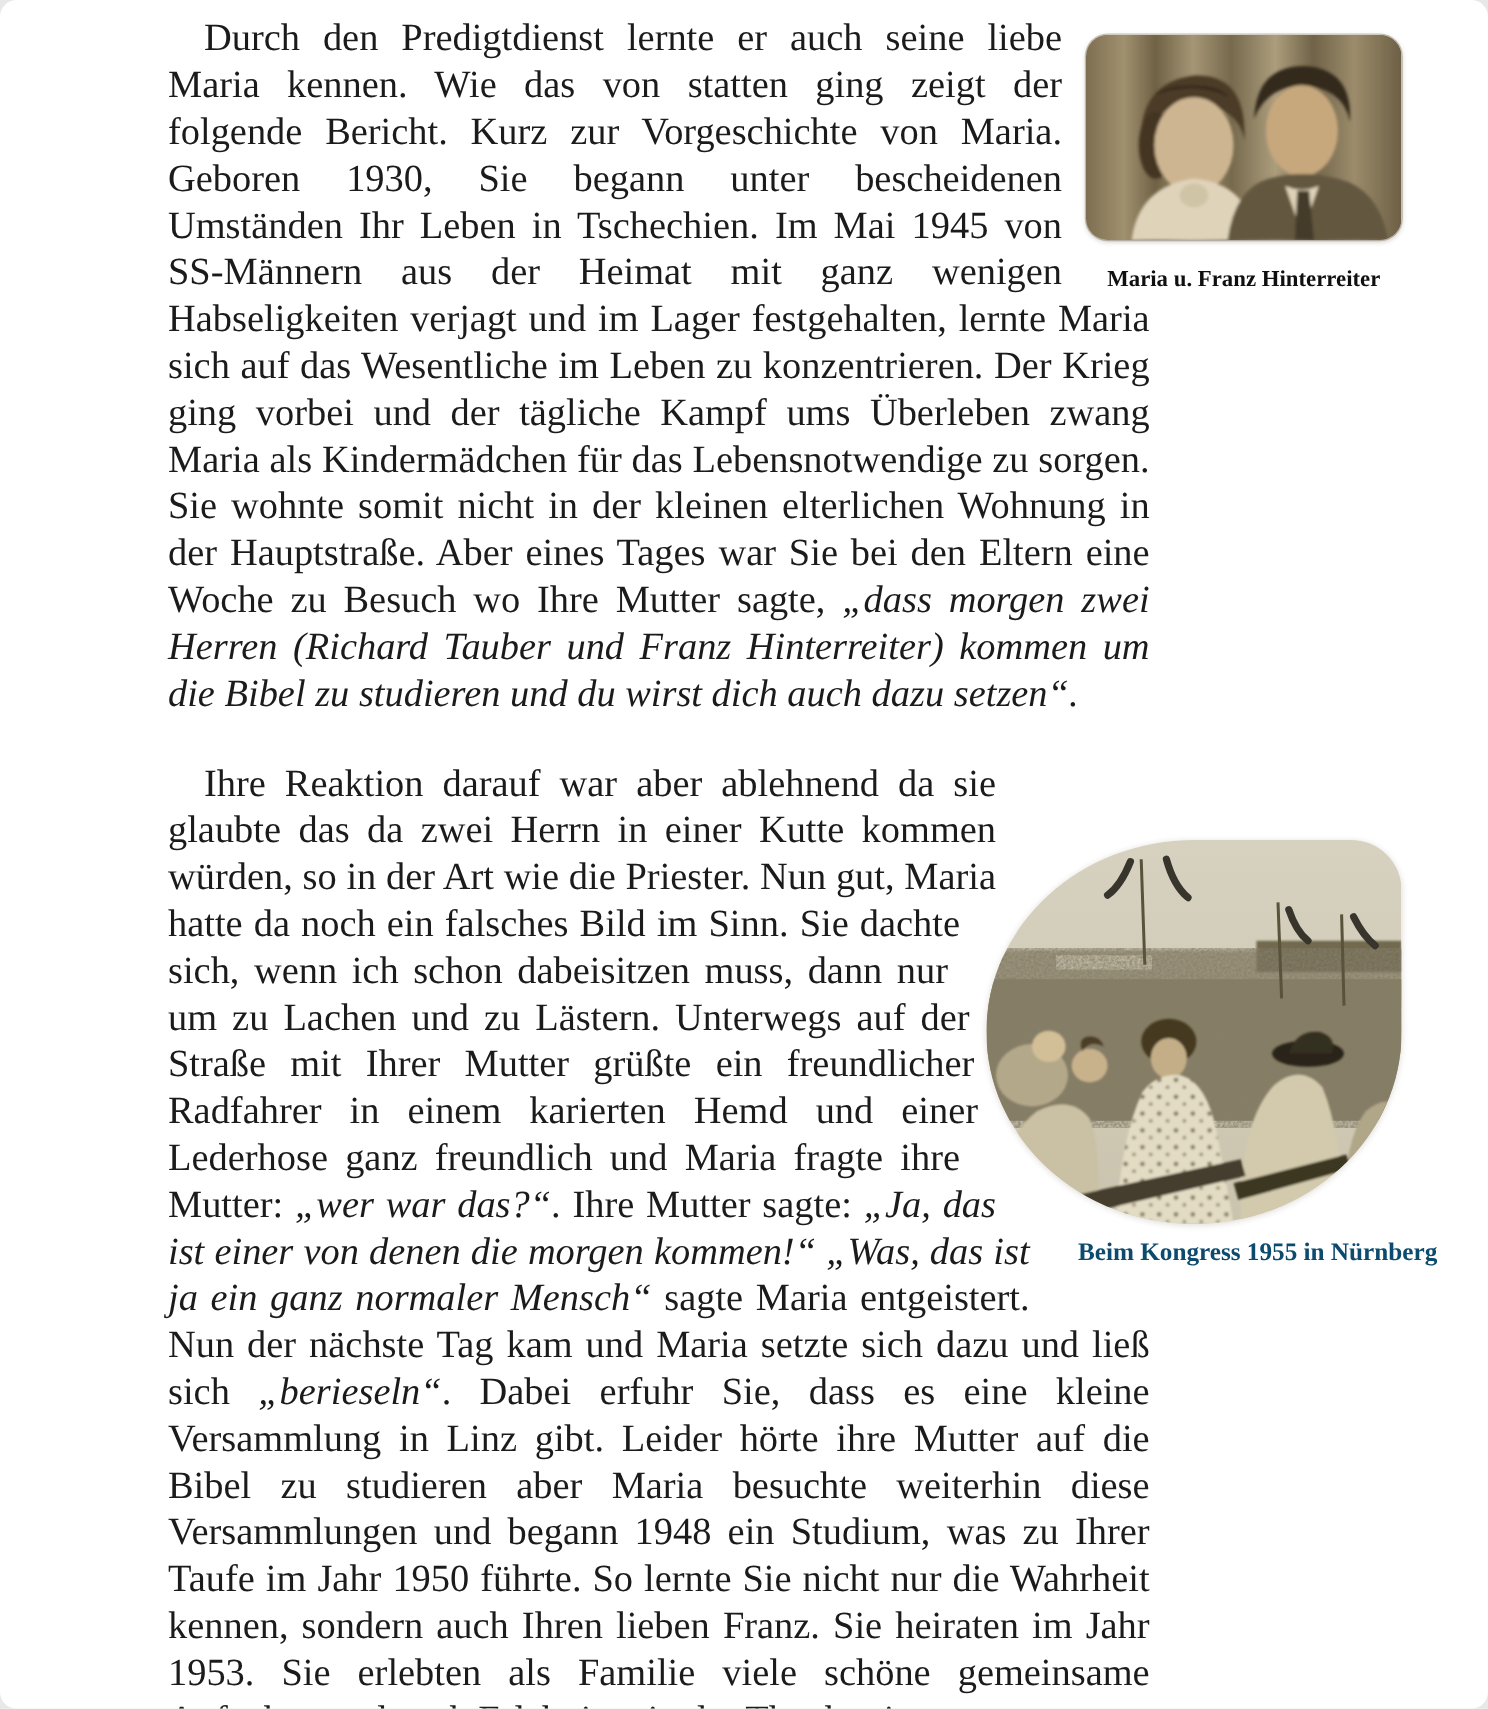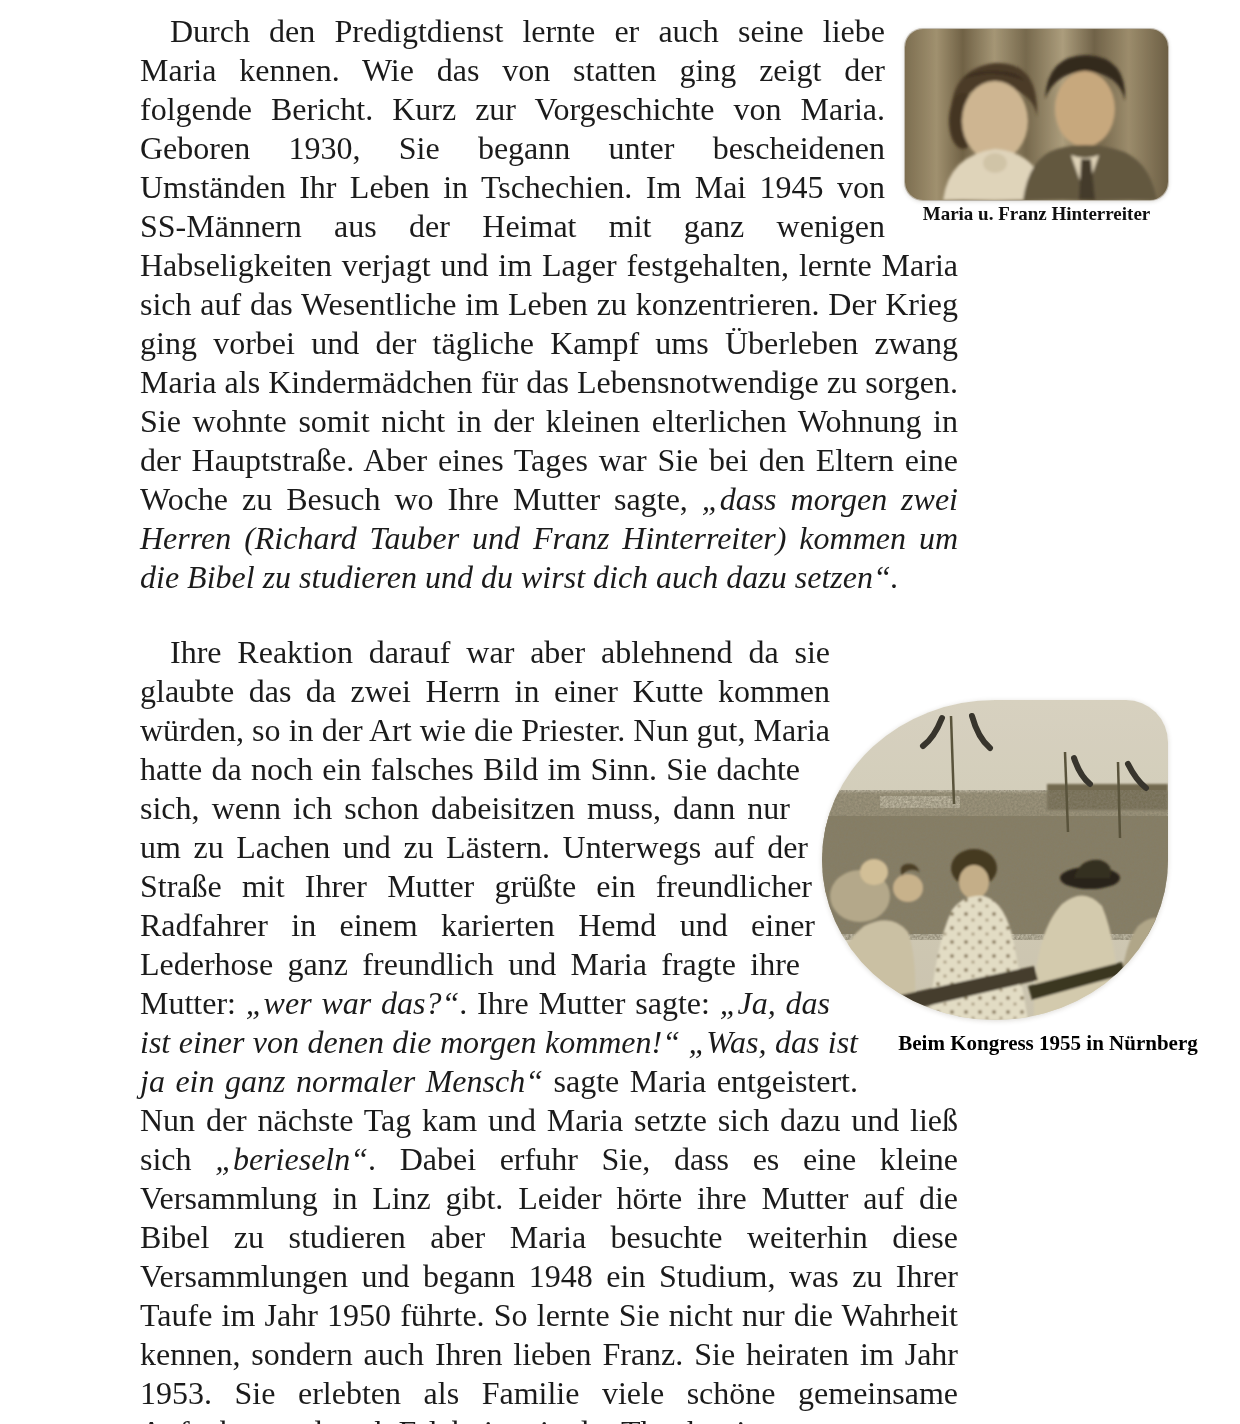--- a/index.html
+++ b/index.html
@@ -3,20 +3,21 @@
 <meta charset="utf-8">
 <style>
   html,body{margin:0;padding:0;}
   body{background:#e8e8e8;}
   .page{
     position:relative;
     width:1240px;height:1424px;
     background:#ffffff;
     overflow:hidden;
     font-family:"Liberation Serif","DejaVu Serif",serif;
+    border-radius:14px;
   }
   .text-col{
     position:absolute;left:140px;top:12px;width:818px;
   }
   .para{
     margin:0;
     text-align:justify;
     text-indent:30px;
     font-size:32px;
     line-height:39px;
@@ -40,35 +41,35 @@
   .sp2-i{width:100px;height:39px;}
   .sp2-j{width:100px;height:39px;}
 
   .figure1{position:absolute;left:905px;top:29px;width:263px;}
   .photo1-frame{
     width:263px;height:171px;border-radius:18px;overflow:hidden;
     box-shadow:0 0 0 1px rgba(110,95,65,.35), 0 1px 4px rgba(60,50,30,.25);
   }
   .photo1-frame svg{display:block;}
   .caption1{
-    margin-top:2px;text-align:center;
+    margin-top:21px;text-align:center;
     font-weight:bold;font-size:19px;line-height:23px;color:#101010;
   }
 
   .figure2{position:absolute;left:822px;top:700px;width:400px;}
   .photo2-frame{
     width:346px;height:320px;
     border-radius:50% 42px 50% 50%;
     overflow:hidden;
     box-shadow:0 1px 5px rgba(60,50,30,.18);
   }
   .photo2-frame svg{display:block;}
   .caption2{
     margin-top:8px;margin-left:56px;width:340px;
-    text-align:center;font-weight:bold;font-size:21px;line-height:30px;color:#000000;
+    text-align:center;font-weight:bold;font-size:21px;line-height:30px;color:#0c4a6e;
   }
 </style>
 </head>
 <body>
 
 <div class="page">
 
   <div class="text-col">
 
     <p class="para">

